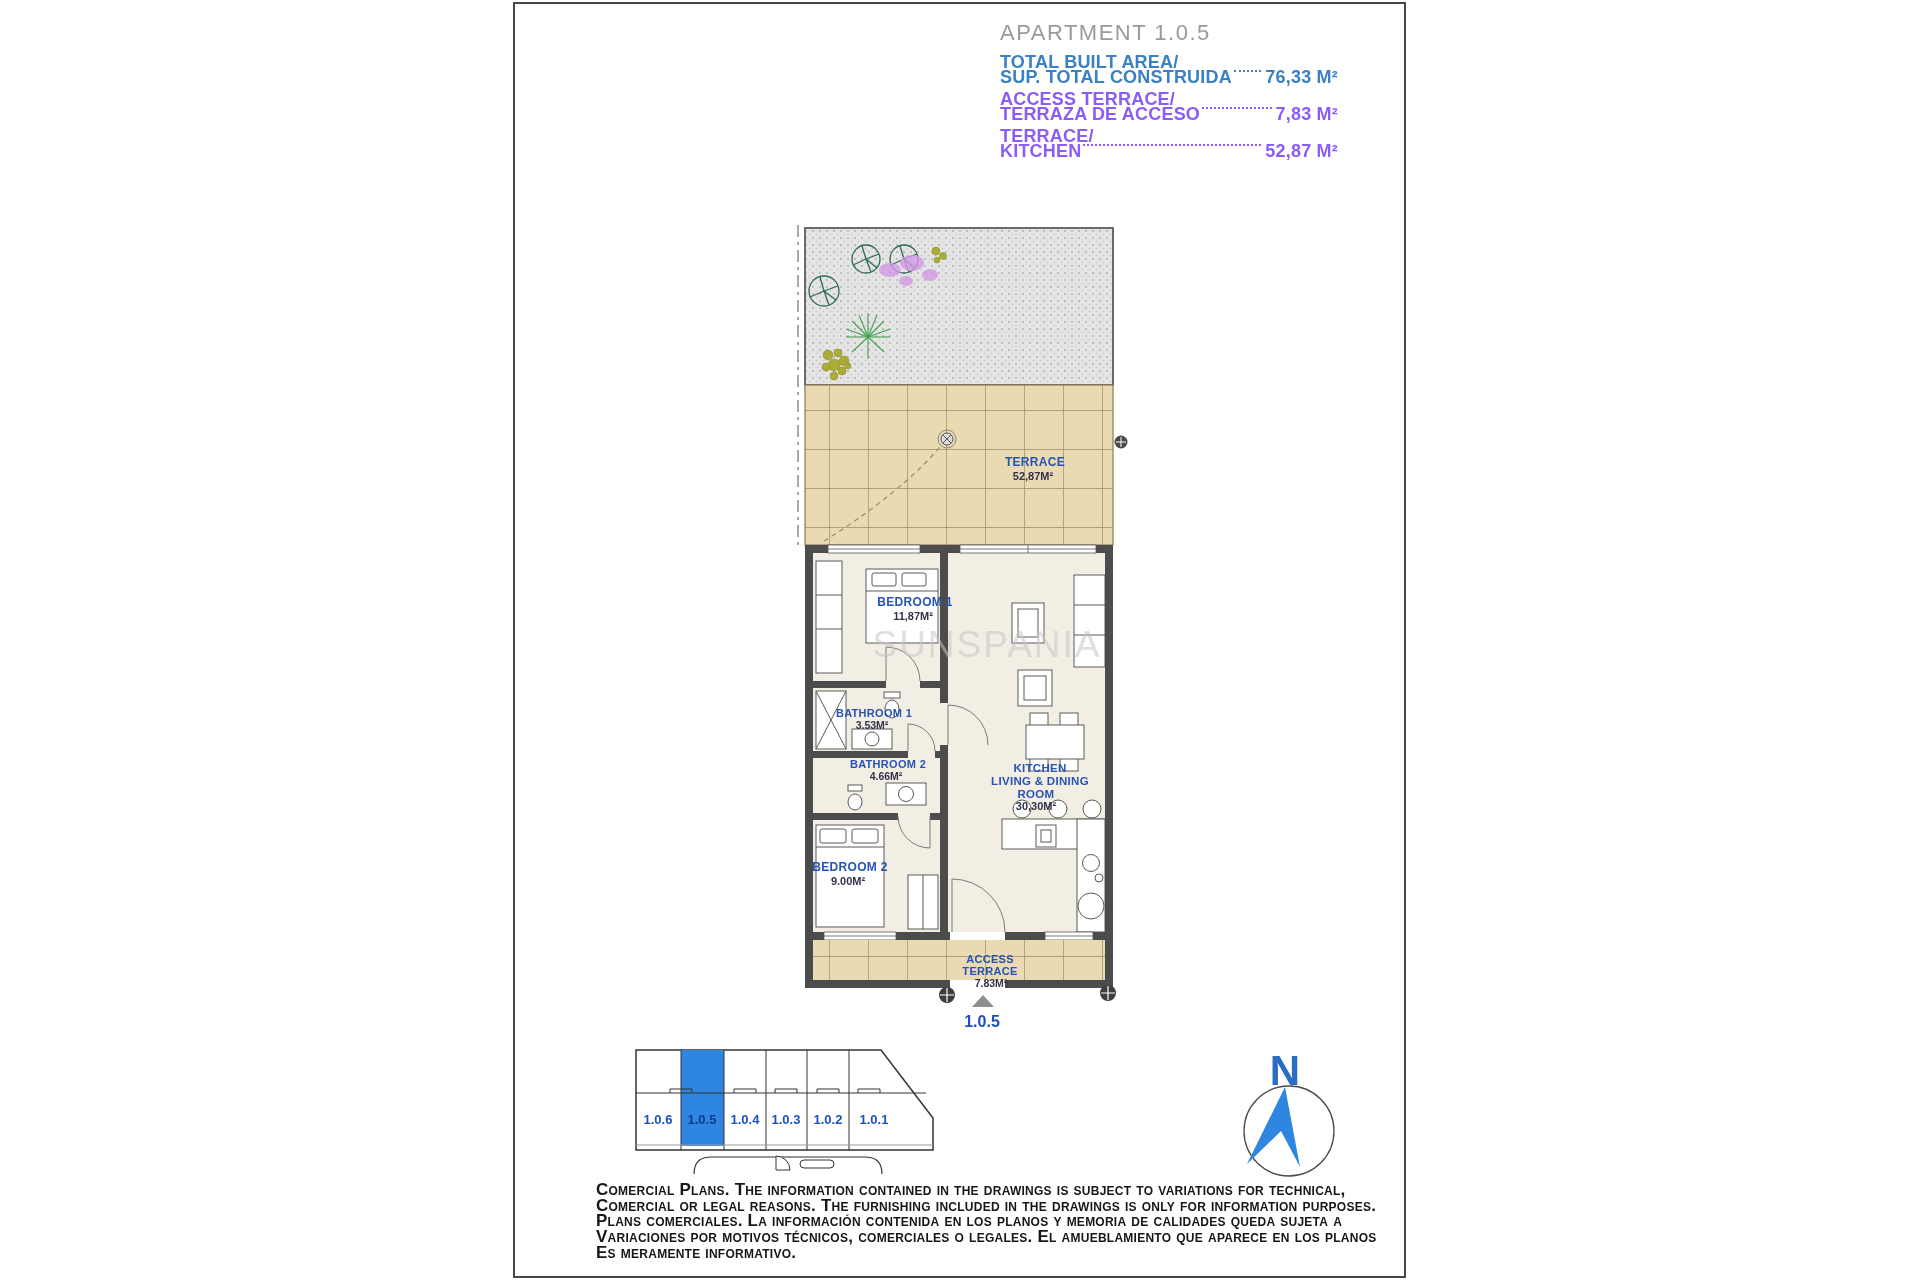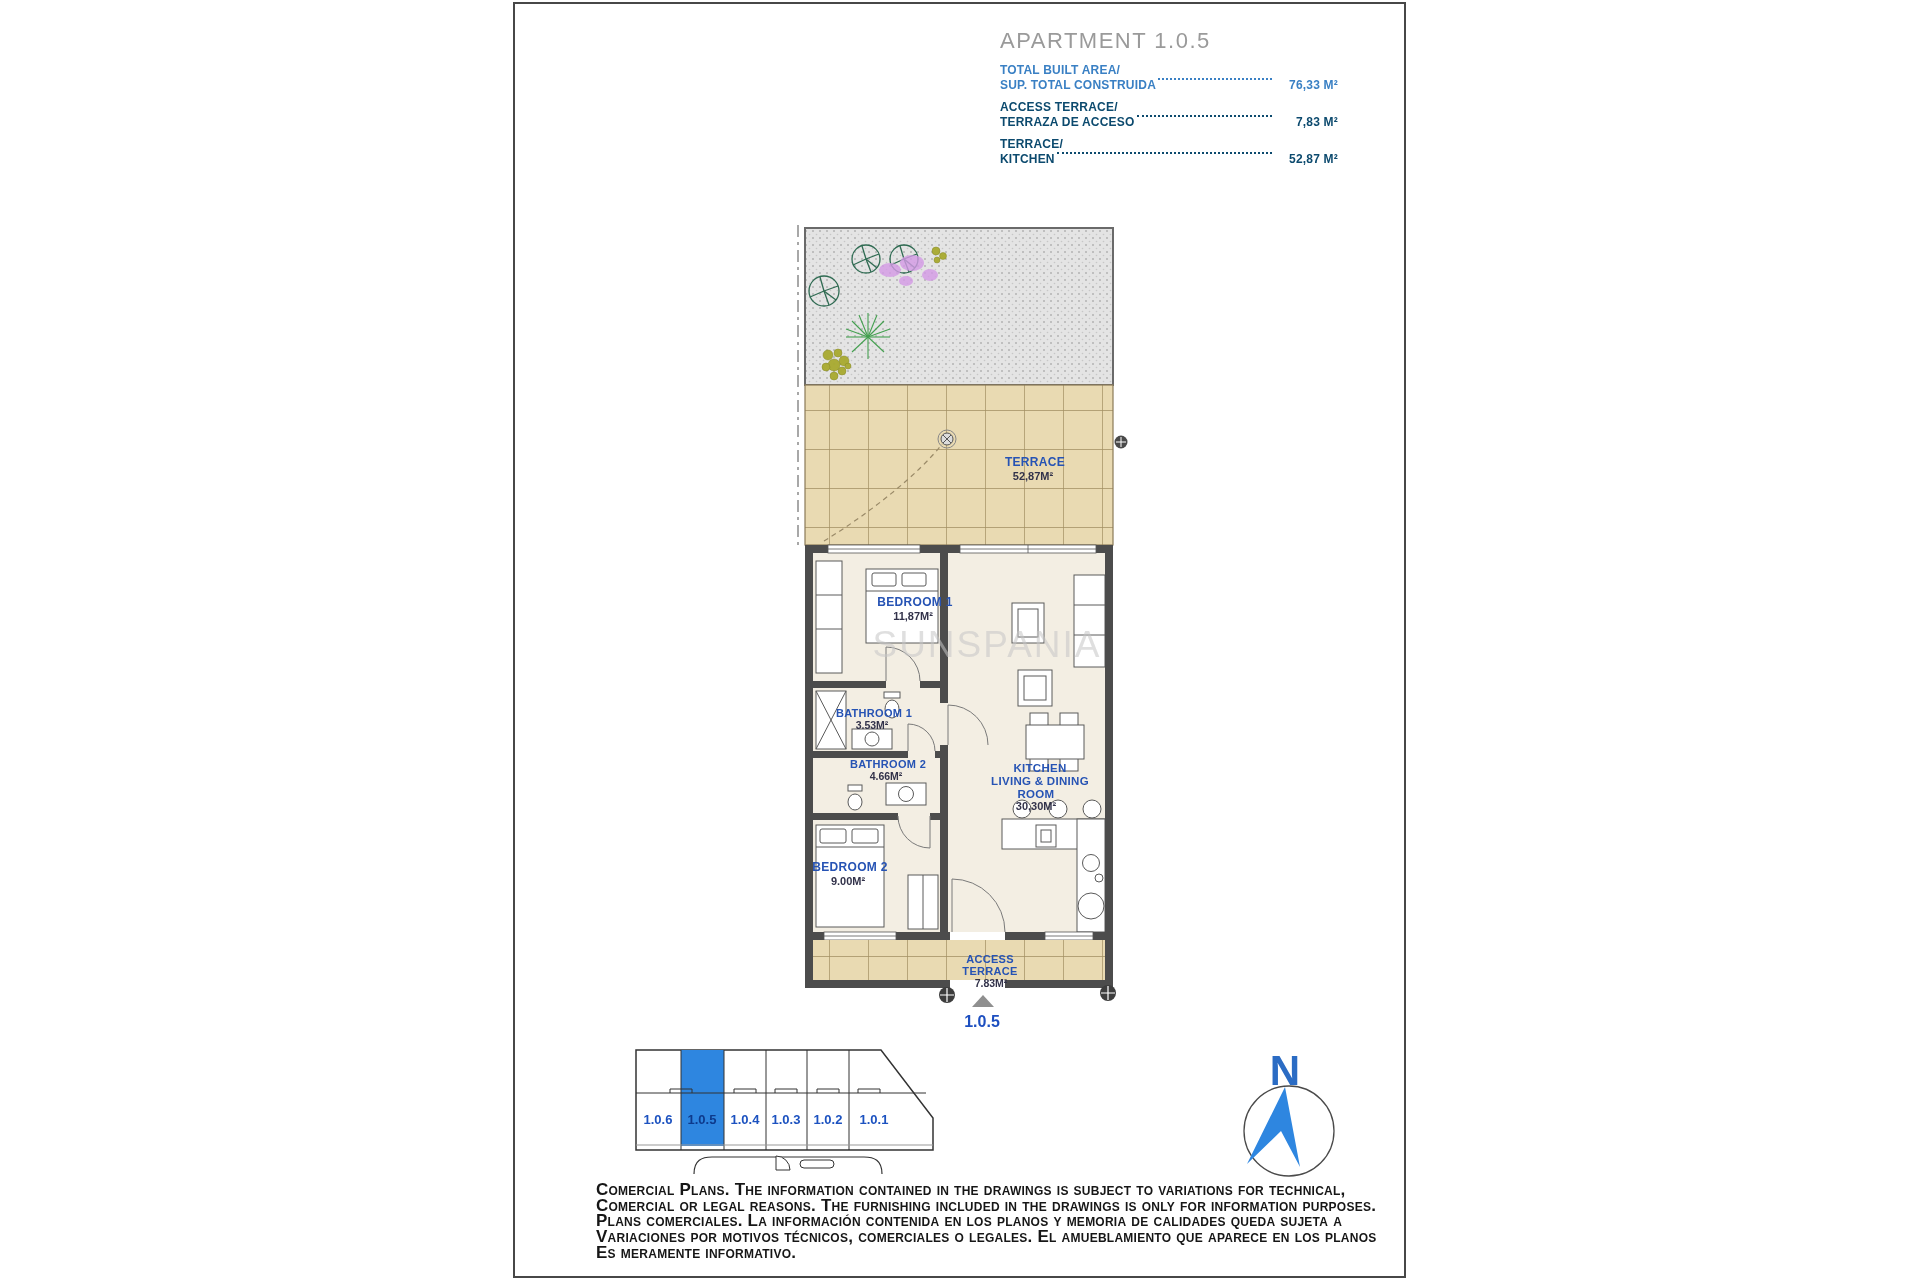--- a/index.html
+++ b/index.html
@@ -3,25 +3,25 @@
 <meta charset="utf-8">
 <style>
   html,body{margin:0;padding:0;background:#ffffff;width:1920px;height:1280px;
     font-family:"Liberation Sans",sans-serif;position:relative;overflow:hidden;}
 
   
   .sheet{position:absolute;left:513px;top:2px;width:889px;height:1272px;
     border:2px solid #474747;box-sizing:content-box;background:#fff;}
 
   
-  .apt-header{position:absolute;left:1000px;top:28px;width:338px;}
+  .apt-header{position:absolute;left:1000px;top:20px;width:338px;}
   .apt-title{font-size:22px;color:#9a9a9a;letter-spacing:1.5px;margin-bottom:9px;font-weight:400;}
-  .row{margin-bottom:7px;font-weight:bold;font-size:12px;line-height:15px;letter-spacing:.2px;}
+  .row{margin-bottom:7px;font-weight:bold;font-size:18px;line-height:15px;letter-spacing:.2px;}
   .row.blue{color:#3a80c4;}
-  .row.gray{color:#0c4a6e;}
+  .row.gray{color:#8b5cf6;}
   .l2{display:flex;align-items:flex-start;}
   .dots{flex:1;border-bottom:2px dotted currentColor;margin:0 4px 2px 2px;}
   .val{text-align:right;min-width:62px;white-space:nowrap;}
 
   
   .plan-svg{position:absolute;left:790px;top:215px;}
   .keyplan-svg{position:absolute;left:628px;top:1042px;}
   .compass-svg{position:absolute;left:1222px;top:1043px;}
 
   .watermark{position:absolute;left:852px;top:624px;width:270px;text-align:center;

